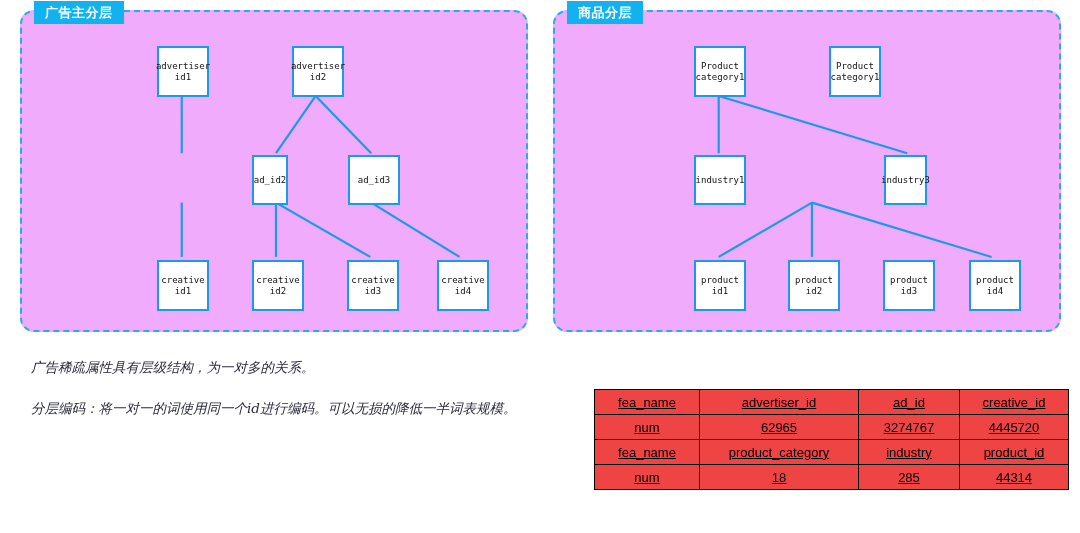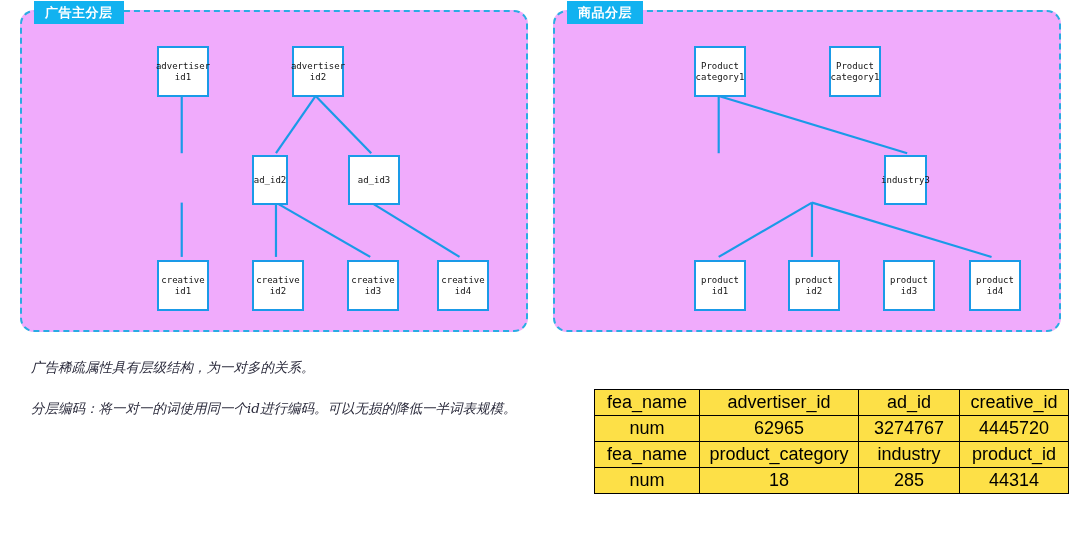--- a/index.html
+++ b/index.html
@@ -88,23 +88,24 @@
   }
   #notes p:last-child { margin-bottom: 0; }
 
   
   #stats-table {
     position: absolute;
     left: 594px;
     top: 389px;
     border-collapse: collapse;
     font-family: "Liberation Sans", sans-serif;
-    font-size: 18px;
+    font-size: 13px;
     color: #000000;
-    background: #fde047;
+    background: #ef4444;
+    text-decoration: underline;
   }
   #stats-table td {
     border: 1px solid #000000;
     padding: 2px 6px;
     text-align: center;
     white-space: nowrap;
     height: 20px;
   }
   #stats-table td.c0 { width: 92px; }
   #stats-table td.c1 { width: 146px; }
@@ -206,20 +207,25 @@
         <span class="lbl">category1</span>
       </span>
   </div>
   <div class="node" style="left:274px; top:34px; width:52px; height:51px;">
     <span>
         <span class="lbl">Product</span>
         <span class="lbl">category1</span>
       </span>
   </div>
 
+  <div class="node" style="left:139px; top:143px; width:52px; height:50px;">
+    <span>
+        <span class="lbl">industry1</span>
+      </span>
+  </div>
   <div class="node" style="left:329px; top:143px; width:43px; height:50px;">
     <span>
         <span class="lbl">industry3</span>
       </span>
   </div>
 
   <div class="node" style="left:139px; top:248px; width:52px; height:51px;">
     <span>
         <span class="lbl">product</span>
         <span class="lbl">id1</span>

